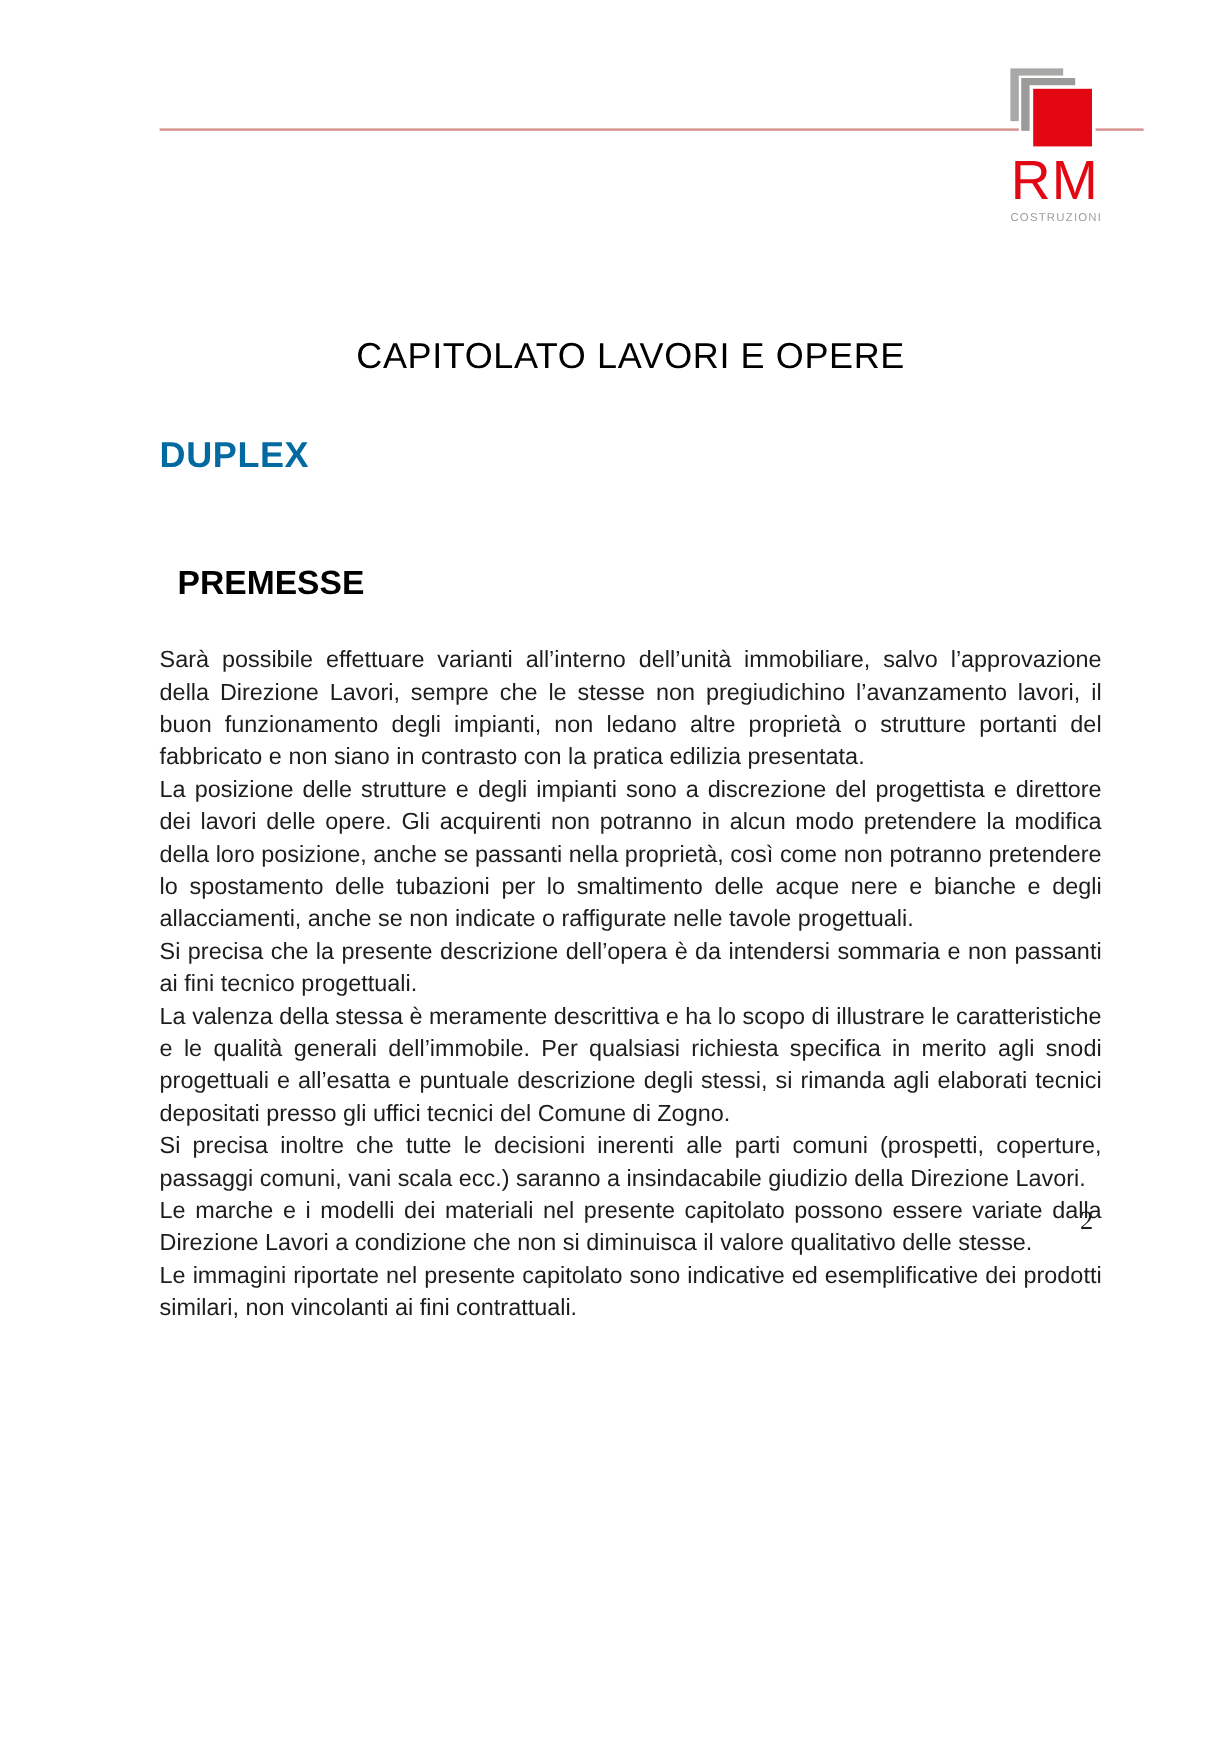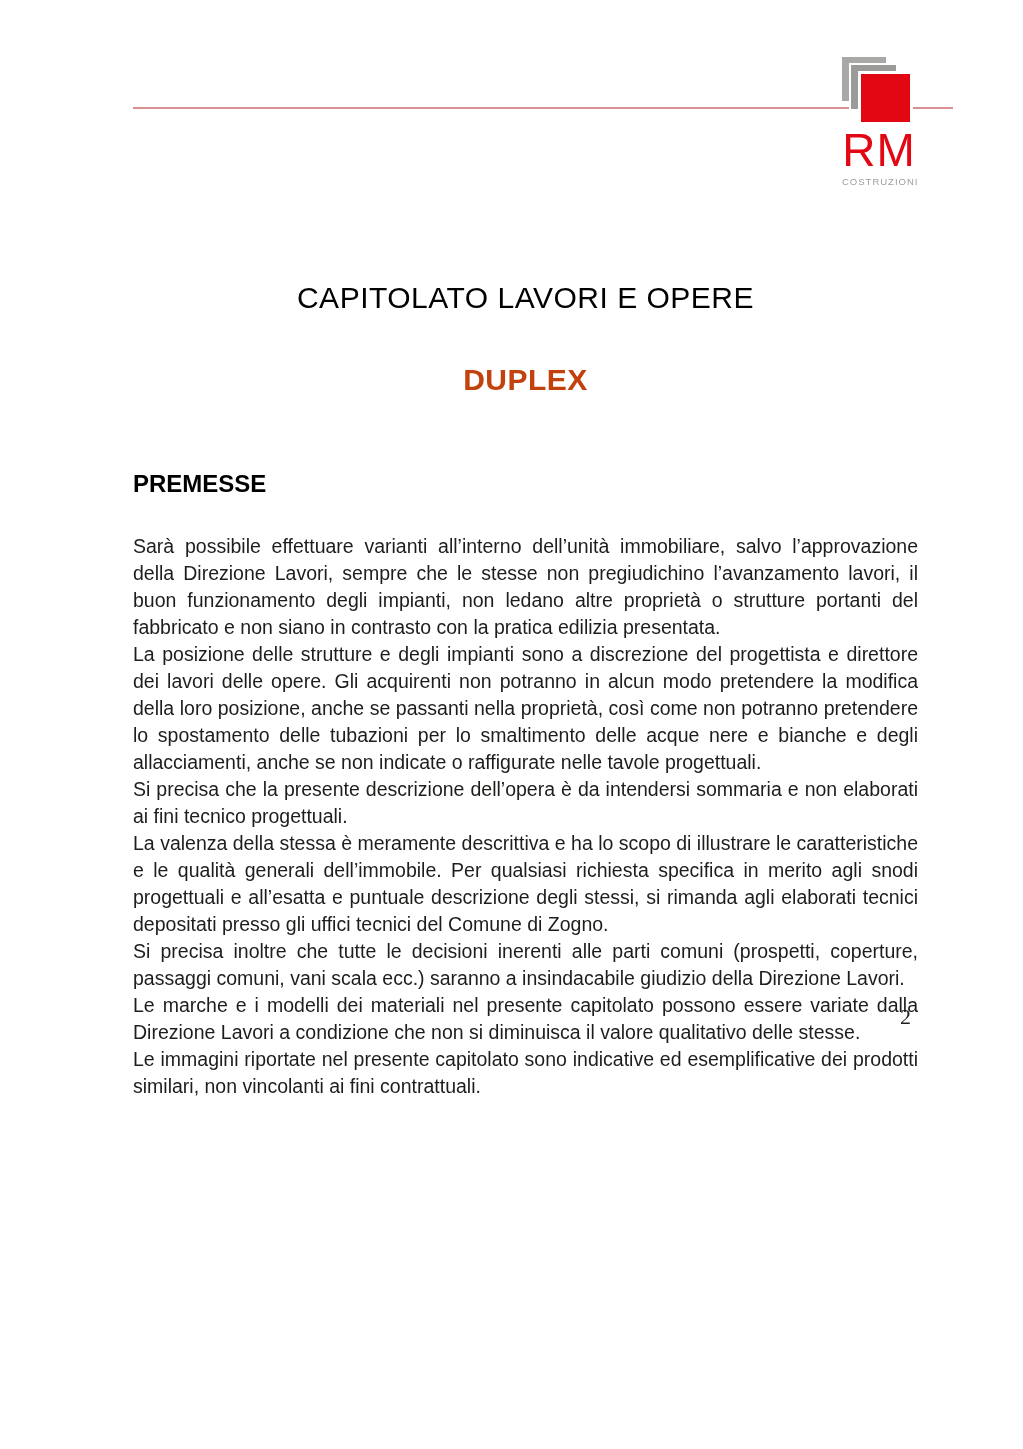--- a/index.html
+++ b/index.html
@@ -86,27 +86,27 @@
     font-weight: normal;
     text-align: center;
     letter-spacing: 0.5px;
     color: #000000;
   }
   .doc-subtitle {
     margin: 52px 0 0 0;
     font-size: 30px;
     line-height: 1;
     font-weight: bold;
-    text-align: center;
+    text-align: left;
     letter-spacing: 0.5px;
-    color: #c2410c;
+    color: #0369a1;
   }
   .section-heading {
-    margin: 77px 0 0 0;
-    font-size: 24px;
+    margin: 77px 0 0 15px;
+    font-size: 28px;
     line-height: 1;
     font-weight: bold;
     color: #000000;
   }
   .body-text {
     margin-top: 37px;
   }
   .body-text p {
     margin: 0;
     font-size: 19.5px;
@@ -141,21 +141,21 @@
     </div>
   </header>
 
   <main>
     <h1 class="doc-title">CAPITOLATO LAVORI E OPERE</h1>
     <h2 class="doc-subtitle">DUPLEX</h2>
     <h3 class="section-heading">PREMESSE</h3>
     <div class="body-text">
       <p>Sarà possibile effettuare varianti all’interno dell’unità immobiliare, salvo l’approvazione della Direzione Lavori, sempre che le stesse non pregiudichino l’avanzamento lavori, il buon funzionamento degli impianti, non ledano altre proprietà o strutture portanti del fabbricato e non siano in contrasto con la pratica edilizia presentata.</p>
       <p>La posizione delle strutture e degli impianti sono a discrezione del progettista e direttore dei lavori delle opere. Gli acquirenti non potranno in alcun modo pretendere la modifica della loro posizione, anche se passanti nella proprietà, così come non potranno pretendere lo spostamento delle tubazioni per lo smaltimento delle acque nere e bianche e degli allacciamenti, anche se non indicate o raffigurate nelle tavole progettuali.</p>
-      <p>Si precisa che la presente descrizione dell’opera è da intendersi sommaria e non elaborati ai fini tecnico progettuali.</p>
+      <p>Si precisa che la presente descrizione dell’opera è da intendersi sommaria e non passanti ai fini tecnico progettuali.</p>
       <p>La valenza della stessa è meramente descrittiva e ha lo scopo di illustrare le caratteristiche e le qualità generali dell’immobile. Per qualsiasi richiesta specifica in merito agli snodi progettuali e all’esatta e puntuale descrizione degli stessi, si rimanda agli elaborati tecnici depositati presso gli uffici tecnici del Comune di Zogno.</p>
       <p>Si precisa inoltre che tutte le decisioni inerenti alle parti comuni (prospetti, coperture, passaggi comuni, vani scala ecc.) saranno a insindacabile giudizio della Direzione Lavori.</p>
       <p>Le marche e i modelli dei materiali nel presente capitolato possono essere variate dalla Direzione Lavori a condizione che non si diminuisca il valore qualitativo delle stesse.</p>
       <p>Le immagini riportate nel presente capitolato sono indicative ed esemplificative dei prodotti similari, non vincolanti ai fini contrattuali.</p>
     </div>
   </main>
 
   <footer>
     <div class="page-number">2</div>
   </footer>

